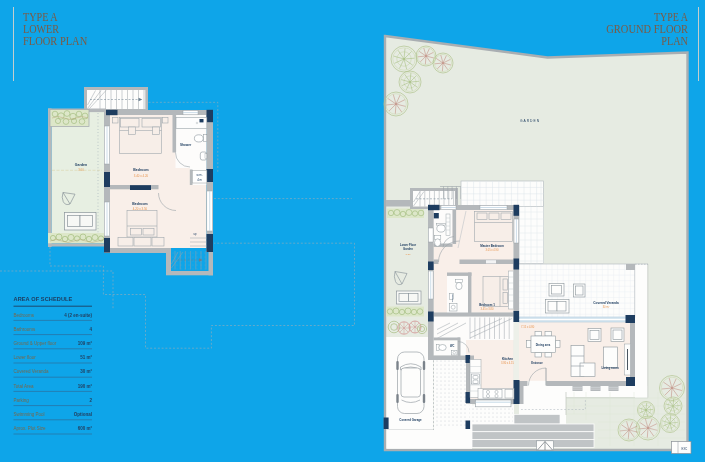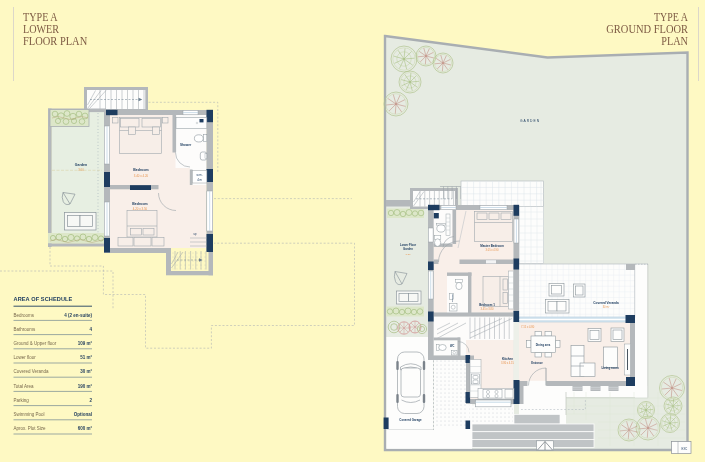--- a/index.html
+++ b/index.html
@@ -1,16 +1,16 @@
 <!DOCTYPE html>
 <html><head>
 <meta charset="utf-8">
 <style>
 html,body{margin:0;padding:0;background:#fff;}
-.page{position:relative;width:705px;height:462px;background:#fef9c3;overflow:hidden;font-family:"Liberation Sans",sans-serif;}
+.page{position:relative;width:705px;height:462px;background:#0ea5e9;overflow:hidden;font-family:"Liberation Sans",sans-serif;}
 svg{position:absolute;left:0;top:0;display:block;}
 text{font-family:"Liberation Sans",sans-serif;}
 .ser text{font-family:"Liberation Serif",serif;}
 .ser{font-family:"Liberation Serif",serif;}
 </style>
 </head>
 <body>
 <div class="page">
 <svg width="705" height="462" viewBox="0 0 705 462">
 <defs>

